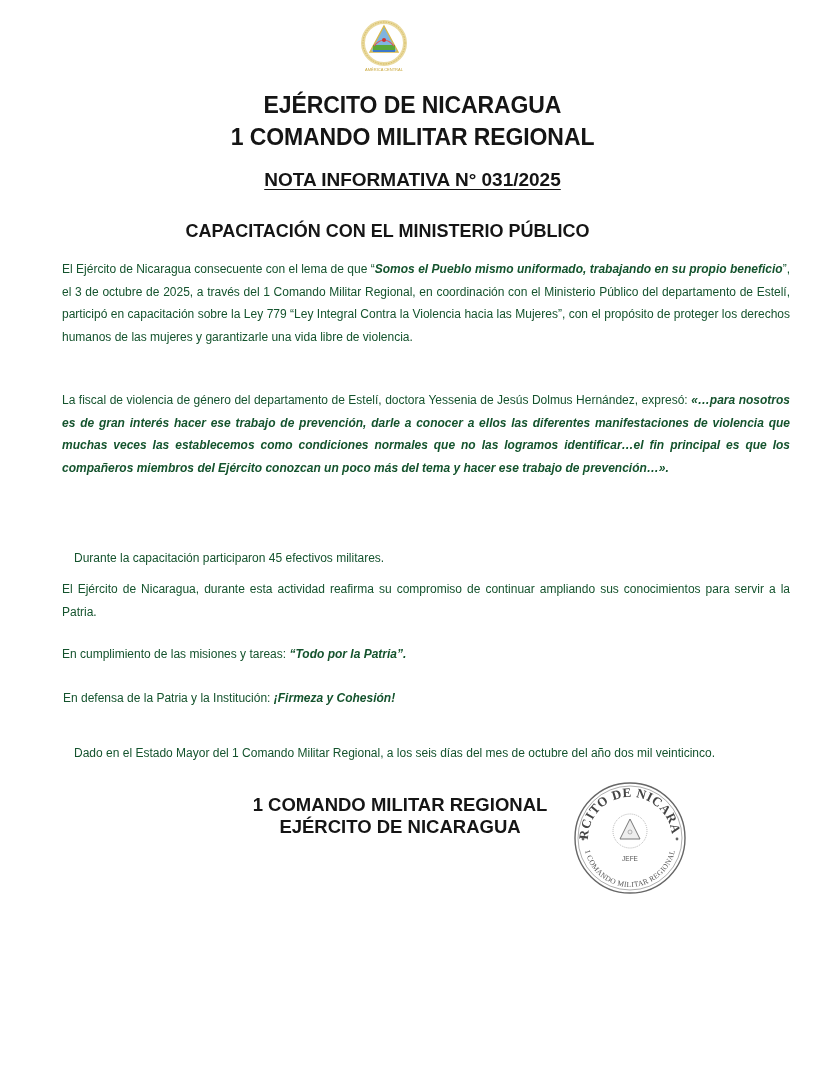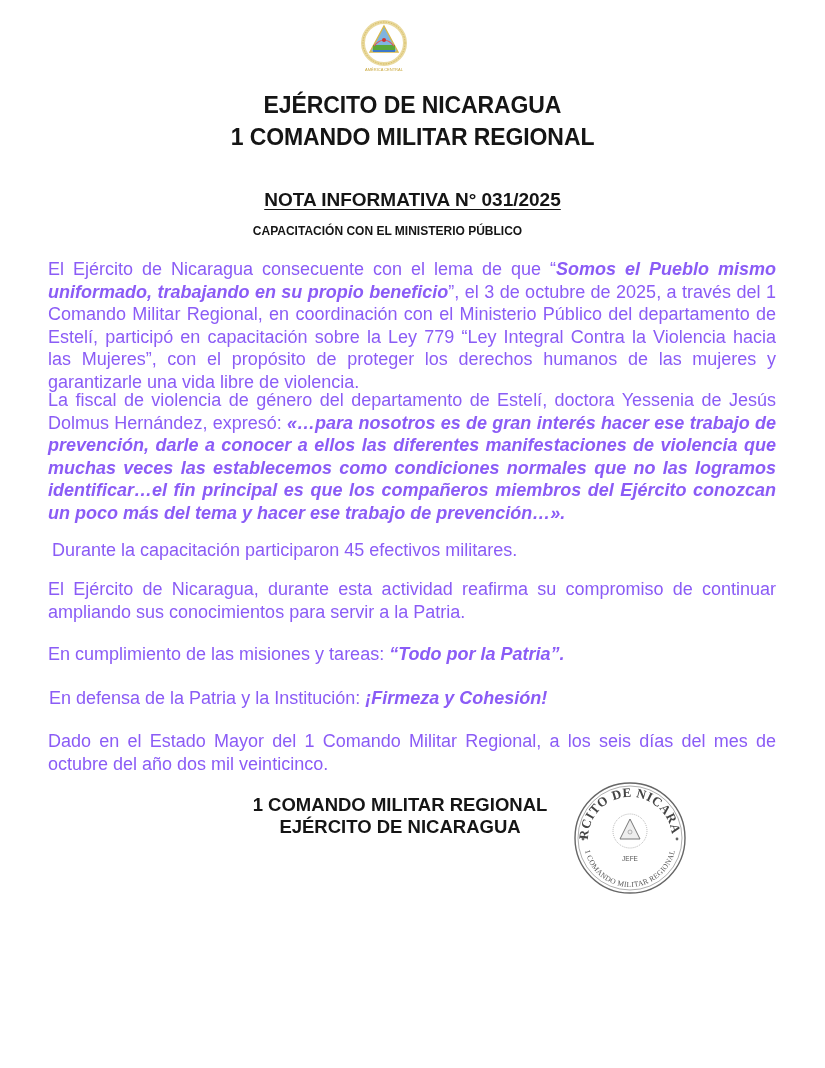--- a/index.html
+++ b/index.html
@@ -35,52 +35,52 @@
       font-weight: bold;
       font-size: 23px;
       line-height: 31px;
       letter-spacing: -0.1px;
       color: #151515;
     }
     .title-1 { top: 90px; }
     .title-2 { top: 122px; }
     .nota {
       position: absolute;
-      top: 187px;
+      top: 167px;
       left: 0;
       width: 825px;
       text-align: center;
       font-weight: bold;
       font-size: 19px;
       line-height: 26px;
       color: #151515;
     }
     .nota span {
       text-decoration: underline;
       text-underline-offset: 3px;
     }
     .subject {
       position: absolute;
       top: 218px;
       left: 0;
       width: 775px;
       text-align: center;
       font-weight: bold;
-      font-size: 12px;
+      font-size: 18px;
       line-height: 26px;
       color: #151515;
     }
     .body-text {
       position: absolute;
-      left: 48px;
+      left: 62px;
       width: 728px;
-      font-size: 18px;
+      font-size: 12px;
       line-height: 22.5px;
       text-align: justify;
-      color: #8b5cf6;
+      color: #14532d;
     }
     .p1 { top: 258px; }
     .p2 { top: 389px; }
     .p3 { top: 535px; }
     .p4 { top: 578px; }
     .p5 { top: 643px; }
     .p6 { top: 686px; }
     .p7 { top: 730px; }
     .bi { font-weight: bold; font-style: italic; }
     .b { font-weight: normal; }
@@ -126,29 +126,29 @@
   <div class="nota">
     <span>NOTA INFORMATIVA N° 031/2025</span>
   </div>
 
   <div class="subject">CAPACITACIÓN CON EL MINISTERIO PÚBLICO</div>
 
   <p class="body-text p1" style="margin:0"><span>El Ejército de Nicaragua consecuente con el lema de que “</span><span class="bi">Somos el Pueblo mismo uniformado, trabajando en su propio beneficio</span><span>”, el 3 de octubre de 2025, a través del 1 Comando Militar Regional, en coordinación con el Ministerio Público del departamento de Estelí, participó en capacitación sobre la Ley 779 “Ley Integral Contra la Violencia hacia las Mujeres”, con el propósito de proteger los derechos humanos de las mujeres y garantizarle una vida libre de violencia.</span></p>
 
   <p class="body-text p2" style="margin:0"><span>La fiscal de violencia de género del departamento de Estelí, doctora </span><span class="b">Yessenia de Jesús Dolmus Hernández</span><span>, expresó: </span><span class="bi">«…para nosotros es de gran interés hacer ese trabajo de prevención, darle a conocer a ellos las diferentes manifestaciones de violencia que muchas veces las establecemos como condiciones normales que no las logramos identificar…el fin principal es que los compañeros miembros del Ejército conozcan un poco más del tema y hacer ese trabajo de prevención…».</span></p>
 
-  <p class="body-text p3" style="margin:4px"><span>Durante la capacitación participaron </span><span class="b">45</span><span> efectivos militares.</span></p>
+  <p class="body-text p3" style="margin:12px"><span>Durante la capacitación participaron </span><span class="b">45</span><span> efectivos militares.</span></p>
 
   <p class="body-text p4" style="margin:0"><span>El Ejército de Nicaragua, durante esta actividad reafirma su compromiso de continuar ampliando sus conocimientos para servir a la Patria.</span></p>
 
   <p class="body-text p5" style="margin:0"><span>En cumplimiento de las misiones y tareas: </span><span class="bi">“Todo por la Patria”.</span></p>
 
   <p class="body-text p6" style="margin:1px"><span>En defensa de la Patria y la Institución: </span><span class="bi">¡Firmeza y Cohesión!</span></p>
 
-  <p class="body-text p7" style="margin:0"><span>Dado en el Estado Mayor del 1 Comando Militar Regional, a los seis días del mes de octubre del año dos mil veinticinco.</span></p>
+  <p class="body-text p7" style="margin:12px"><span>Dado en el Estado Mayor del 1 Comando Militar Regional, a los seis días del mes de octubre del año dos mil veinticinco.</span></p>
 
   <div class="sign sign-1">1 COMANDO MILITAR REGIONAL</div>
   <div class="sign sign-2">EJÉRCITO DE NICARAGUA</div>
 
   <svg class="seal" viewBox="0 0 120 118">
     <defs>
       <path id="sealTop" d="M18 60 A42 42 0 0 1 102 60"></path>
       <path id="sealBottom" d="M14 62 A46 46 0 0 0 106 62"></path>
     </defs>
     <circle cx="60" cy="59" r="55" fill="none" stroke="#666" stroke-width="1.4"></circle>

